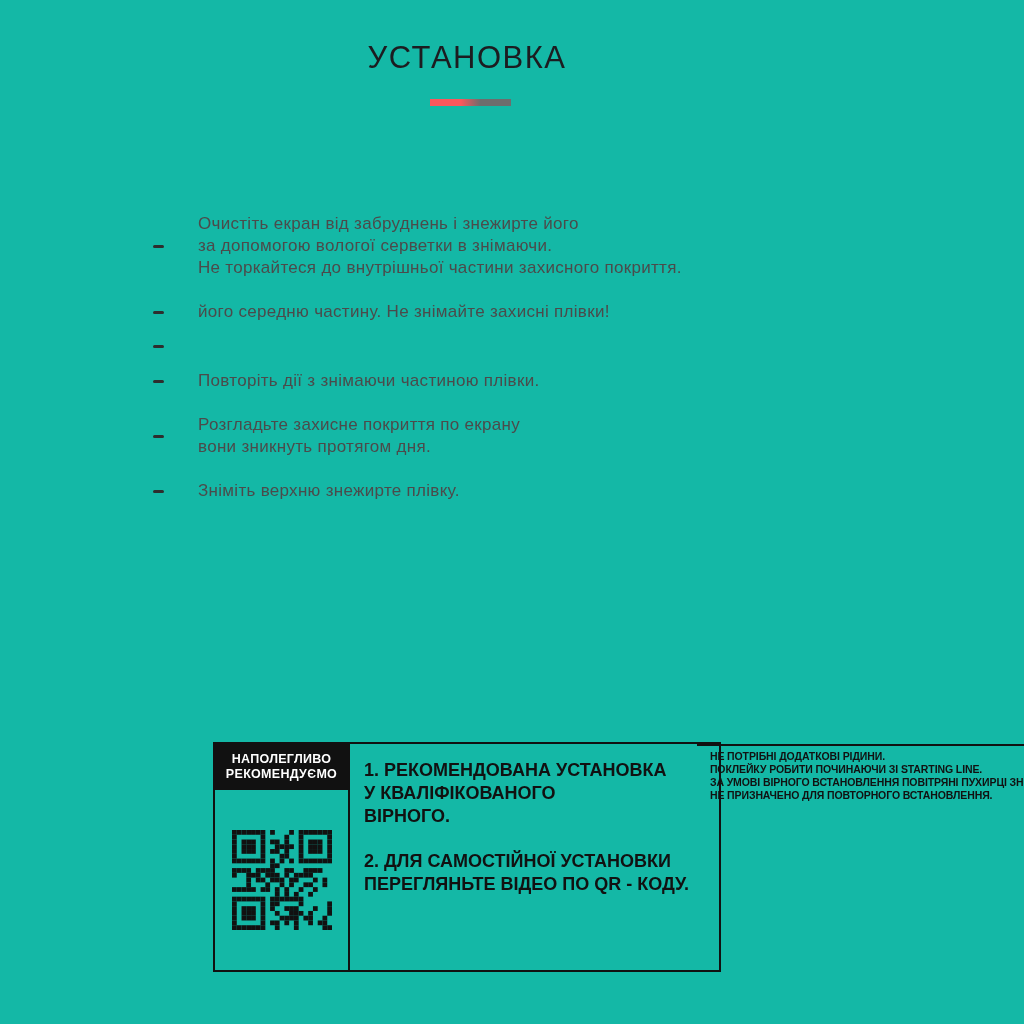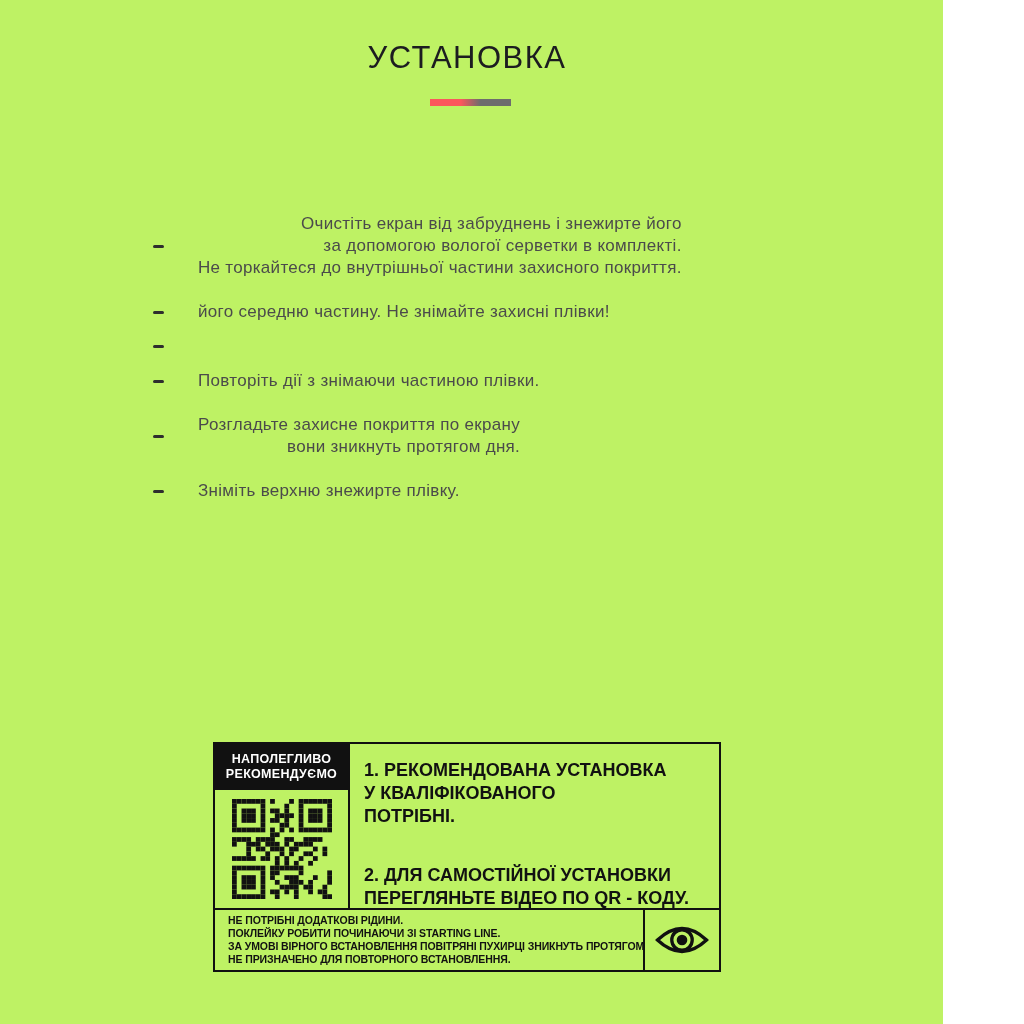--- a/index.html
+++ b/index.html
@@ -1,19 +1,19 @@
 <!DOCTYPE html>
 <html><head>
 <meta charset="utf-8">
 <style>
   html,body{margin:0;padding:0;background:#ffffff;}
   .page{
     position:relative;
-    width:943px;height:1024px;
-    background:#bef264;
+    width:1024px;height:1024px;
+    background:#14b8a6;
     font-family:"Liberation Sans", sans-serif;
     overflow:hidden;
   }
   
   .title{
     position:absolute;top:40px;left:0;width:934px;
     margin:0;text-align:center;
     font-size:31px;font-weight:normal;letter-spacing:1.5px;
     color:#1c1c20;
   }
@@ -27,47 +27,47 @@
     position:absolute;left:153px;top:213px;
     display:flex;flex-direction:column;gap:22px;
   }
   .step{display:flex;align-items:center;}
   .dash{
     flex:none;width:11px;height:3px;margin-right:34px;
     background:#2e2e2e;border-radius:1.5px;
   }
   .step-lines{
     font-size:17px;line-height:22px;letter-spacing:0.3px;
-    color:#4b4b4b;white-space:nowrap;text-align:right;
+    color:#4b4b4b;white-space:nowrap;
   }
   
   .recbox{
     position:absolute;left:213px;top:742px;
     width:508px;height:230px;box-sizing:border-box;
     border:2px solid #111;
-    display:flex;flex-direction:column;
+    display:flex;flex-direction:row;
     color:#111;
   }
   .rec-top{display:flex;flex:1;min-height:0;}
   .rec-left{
     flex:none;width:133px;border-right:2px solid #111;
     display:flex;flex-direction:column;
   }
   .badge{
     background:#111;color:#ffffff;height:46px;flex:none;
     display:flex;flex-direction:column;align-items:center;justify-content:center;
     font-weight:bold;font-size:12.5px;line-height:15px;letter-spacing:0.3px;
   }
   .qrwrap{flex:1;display:flex;align-items:center;justify-content:center;}
   .rec-right{
     flex:1;padding:15px 8px 0 14px;
     font-weight:bold;font-size:18px;line-height:23px;
   }
   .rec-item{white-space:nowrap;}
-  .rec-item + .rec-item{margin-top:36px;}
+  .rec-item + .rec-item{margin-top:22px;}
   .rec-bottom{flex:none;height:60px;border-top:2px solid #111;display:flex;}
   .foot{
     flex:1;padding:4px 0 0 13px;
     font-weight:bold;font-size:10.5px;line-height:13px;
     letter-spacing:-0.1px;white-space:nowrap;overflow:hidden;border-radius:9px;
   }
   .eyecell{
     flex:none;width:74px;border-left:2px solid #111;
     display:flex;align-items:center;justify-content:center;
   }
@@ -80,21 +80,21 @@
 
   <h1 class="title">УСТАНОВКА</h1>
   <div class="title-bar"></div>
 
   <div class="steps">
 
     <div class="step">
       <span class="dash"></span>
       <div class="step-lines">
         <div>Очистіть екран від забруднень і знежирте його</div>
-        <div>за допомогою вологої серветки в комплекті.</div>
+        <div>за допомогою вологої серветки в знімаючи.</div>
         <div>Не торкайтеся до внутрішньої частини захисного покриття.</div>
       </div>
     </div>
 
     <div class="step">
       <span class="dash"></span>
       <div class="step-lines">
         <div>його середню частину. Не знімайте захисні плівки!</div>
       </div>
     </div>
@@ -354,21 +354,21 @@
               <rect x="65" y="100" width="5" height="5"></rect>
               <rect x="95" y="100" width="5" height="5"></rect>
               <rect x="100" y="100" width="5" height="5"></rect>
             </svg>
         </div>
       </div>
       <div class="rec-right">
         <div class="rec-item">
           <div>1. РЕКОМЕНДОВАНА УСТАНОВКА</div>
           <div>У КВАЛІФІКОВАНОГО</div>
-          <div>ПОТРІБНІ.</div>
+          <div>ВІРНОГО.</div>
         </div>
         <div class="rec-item">
           <div>2. ДЛЯ САМОСТІЙНОЇ УСТАНОВКИ</div>
           <div>ПЕРЕГЛЯНЬТЕ ВІДЕО ПО QR - КОДУ.</div>
         </div>
       </div>
     </div>
     <div class="rec-bottom">
       <div class="foot">
         <div>НЕ ПОТРІБНІ ДОДАТКОВІ РІДИНИ.</div>

